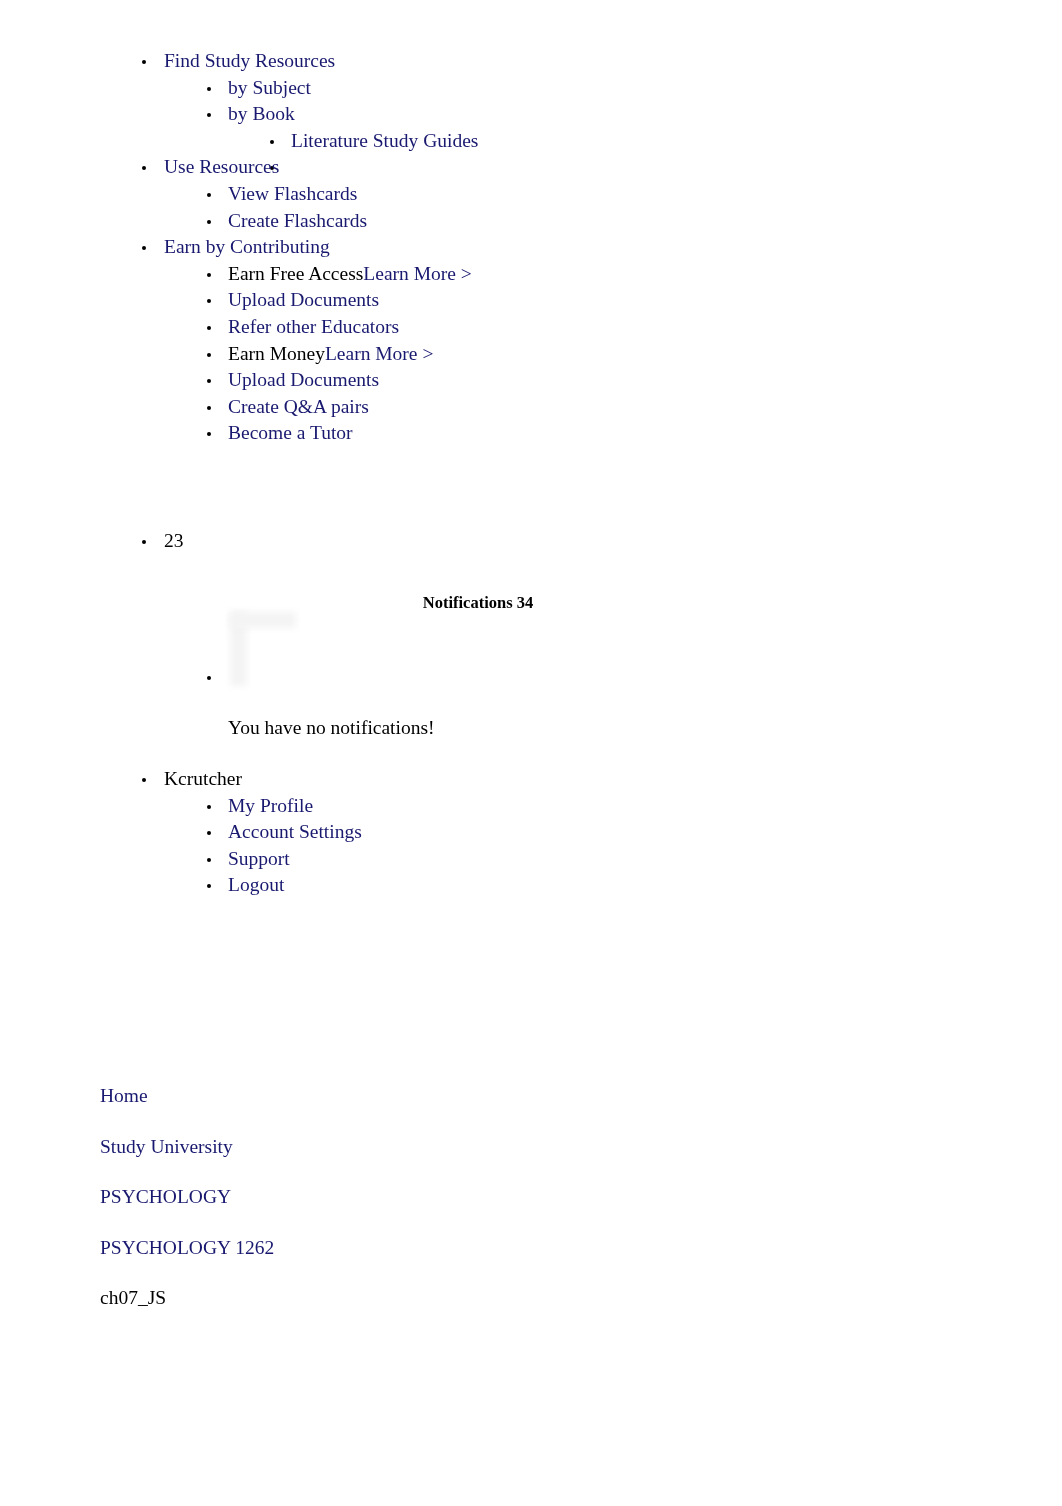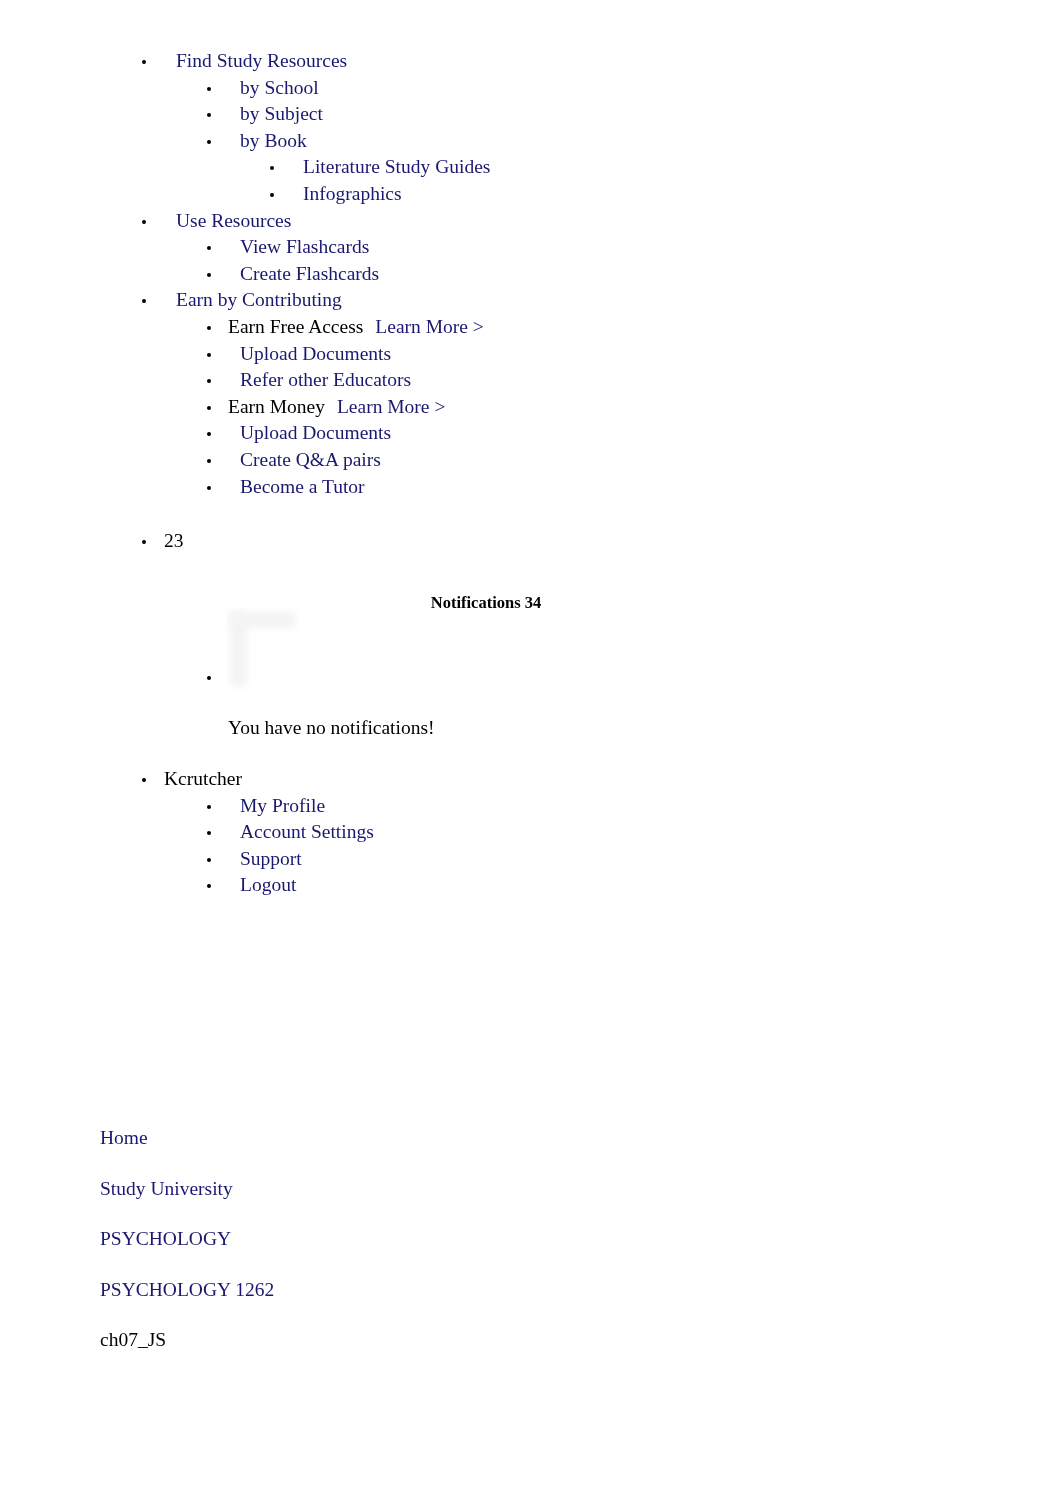--- a/index.html
+++ b/index.html
@@ -56,21 +56,20 @@
   .lvl2 > .row > .txt    { padding-left: 228px; display: inline-block; }
 
   .lvl3 > .row > .bullet { left: 270px; }
   .lvl3 > .row > .txt    { padding-left: 291px; display: inline-block; font-family: Liberation Serif, serif; }
 
   
   .lnk {
     color: #191970;
     text-decoration: none;
     cursor: pointer;
-    margin-left: 12px;
   }
   .plain {
     color: #000000;
   }
 
   
   #nav-block {
     position: absolute;
     left: 0;
     top: 48px;
@@ -91,21 +90,21 @@
     left: 0;
     top: 592px;
     width: 1062px;
   }
   #notifications-heading {
     text-align: center;
     font-weight: bold;
     font-size: 16.5px;
     line-height: 22px;
     color: #000000;
-    padding-left: 8px;
+    padding-left: 0;
     width: 956px;
   }
   
   #broken-image-placeholder {
     position: absolute;
     left: 222px;
     top: 16px;
     width: 78px;
     height: 78px;
     pointer-events: none;
@@ -147,21 +146,21 @@
     position: absolute;
     left: 0;
     top: 766px;
     width: 926px;
   }
 
   
   #breadcrumb {
     position: absolute;
     left: 100px;
-    top: 1125px;
+    top: 1083px;
     width: 800px;
   }
   #breadcrumb .crumb {
     display: block;
     margin: 0;
     padding: 0;
     line-height: 26.6px;
     margin-bottom: 24px;
     white-space: nowrap;
   }
@@ -172,26 +171,20 @@
 
 <div id="nav-block">
   <ul class="menu-root">
 
     <li class="menu-item lvl1">
       <div class="row">
         <span class="bullet"></span>
         <span class="txt lnk">Find Study Resources</span>
       </div>
       <ul class="menu-sub">
-        <li class="menu-item lvl2">
-          <div class="row">
-            <span class="bullet"></span>
-            <span class="txt lnk">by School</span>
-          </div>
-        </li>
         <li class="menu-item lvl2">
           <div class="row">
             <span class="bullet"></span>
             <span class="txt lnk">by Subject</span>
           </div>
         </li>
         <li class="menu-item lvl2">
           <div class="row">
             <span class="bullet"></span>
             <span class="txt lnk">by Book</span>
@@ -199,21 +192,20 @@
           <ul class="menu-sub">
             <li class="menu-item lvl3">
               <div class="row">
                 <span class="bullet"></span>
                 <span class="txt lnk">Literature Study Guides</span>
               </div>
             </li>
             <li class="menu-item lvl3">
               <div class="row">
                 <span class="bullet"></span>
-                <span class="txt lnk">Infographics</span>
               </div>
             </li>
           </ul>
         </li>
       </ul>
     </li>
 
     <li class="menu-item lvl1">
       <div class="row">
         <span class="bullet"></span>

